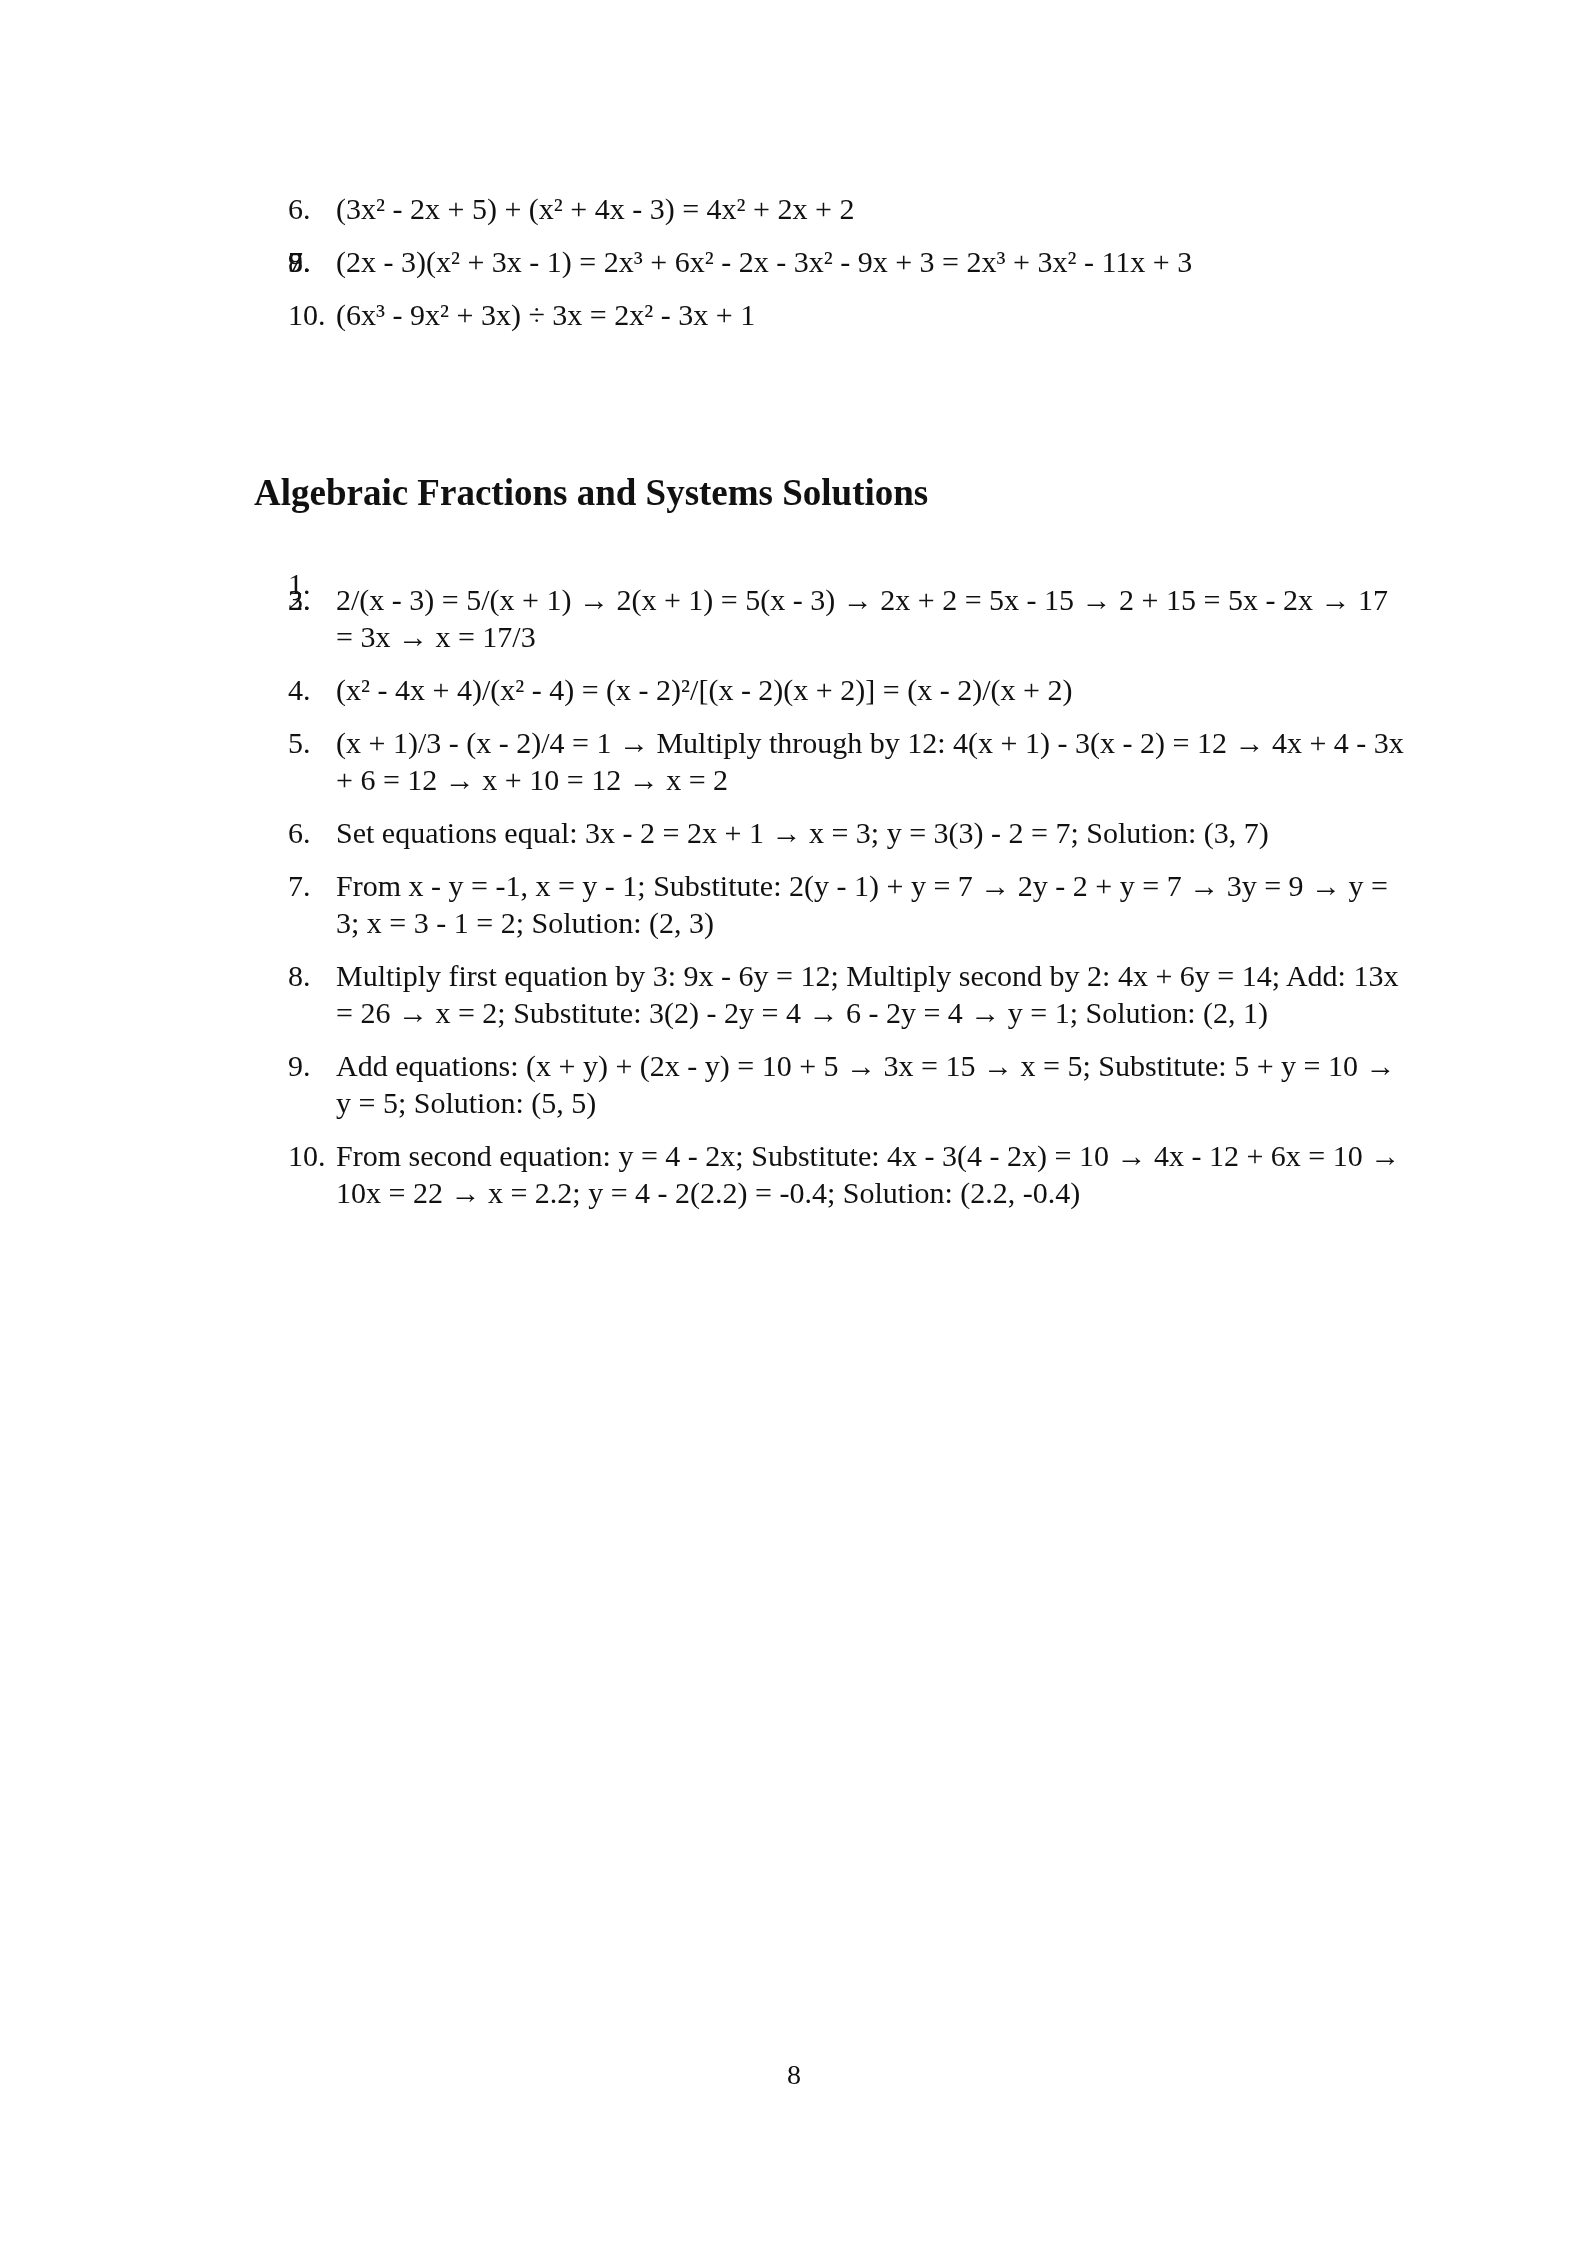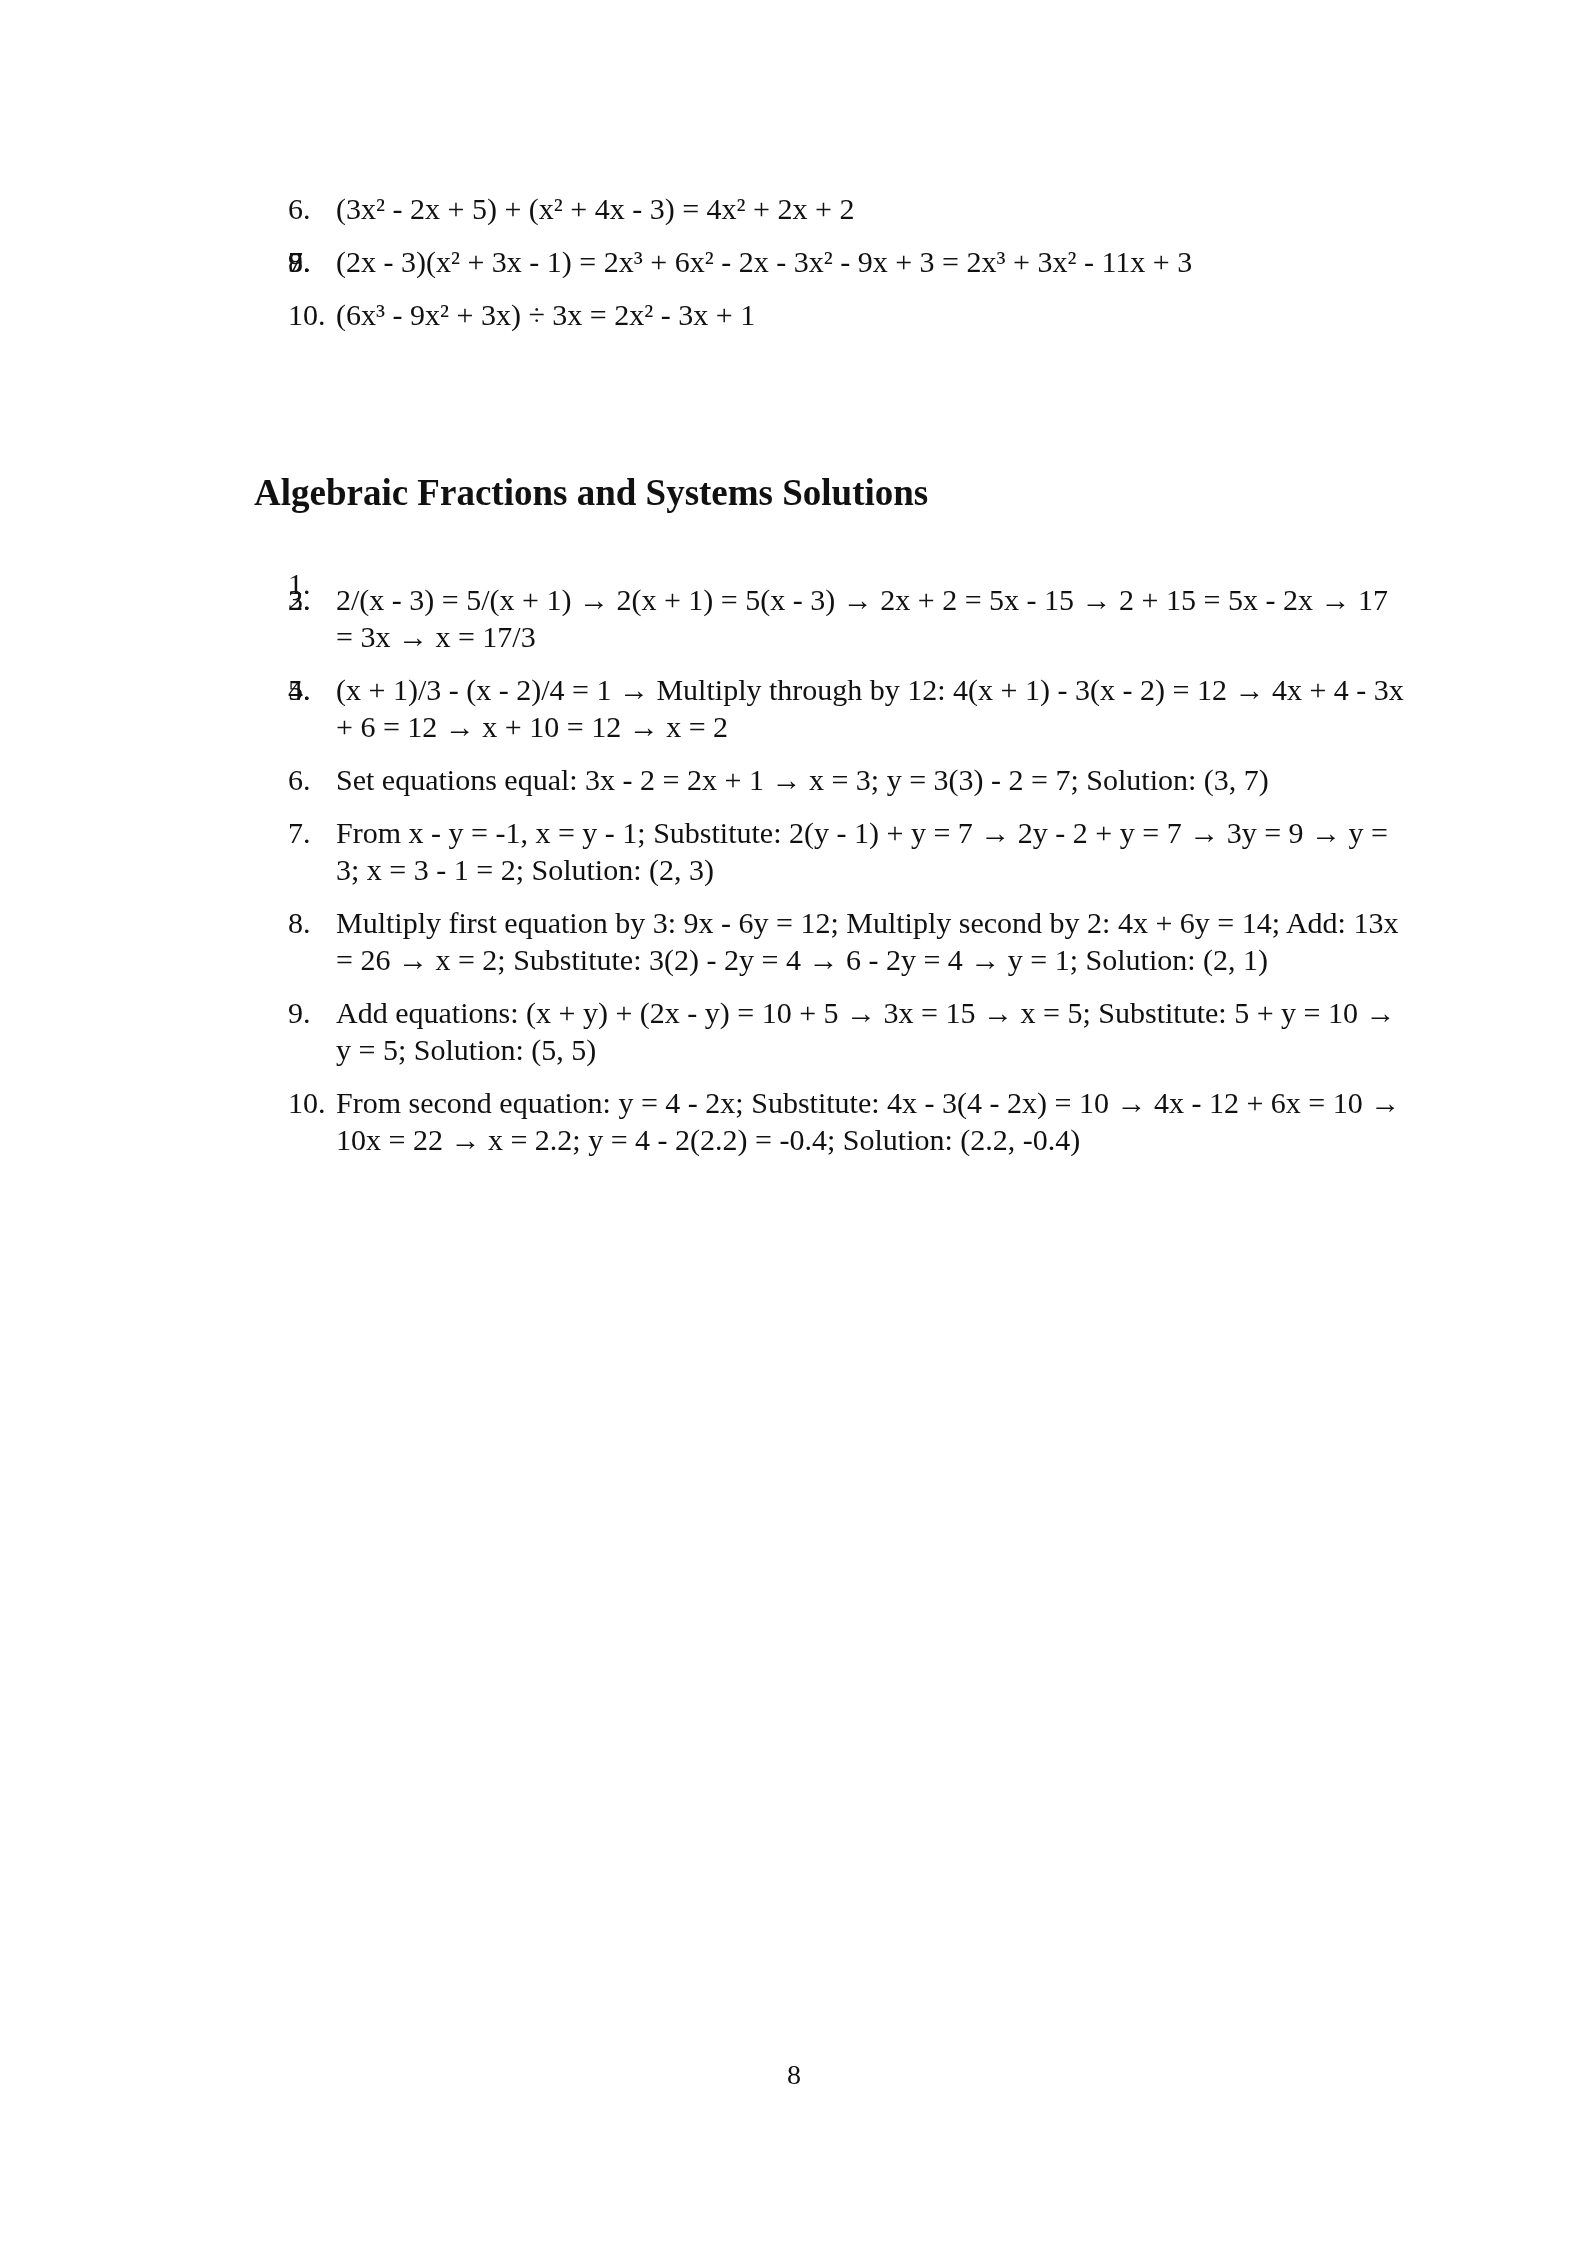--- a/index.html
+++ b/index.html
@@ -46,21 +46,21 @@
     <li><span class="num">9.</span><span>(2x - 3)(x² + 3x - 1) = 2x³ + 6x² - 2x - 3x² - 9x + 3 = 2x³ + 3x² - 11x + 3</span></li>
     <li><span class="num">10.</span><span>(6x³ - 9x² + 3x) ÷ 3x = 2x² - 3x + 1</span></li>
   </ol>
 
   <h2 class="heading">Algebraic Fractions and Systems Solutions</h2>
 
   <ol class="list list2">
     <li><span class="num">1.</span></li>
     <li><span class="num">2.</span></li>
     <li><span class="num">3.</span><span>2/(x - 3) = 5/(x + 1) → 2(x + 1) = 5(x - 3) → 2x + 2 = 5x - 15 → 2 + 15 = 5x - 2x → 17 = 3x → x = 17/3</span></li>
-    <li><span class="num">4.</span></li>
+    <li><span class="num">4.</span><span>(x² - 4x + 4)/(x² - 4) = (x - 2)²/[(x - 2)(x + 2)] = (x - 2)/(x + 2)</span></li>
     <li><span class="num">5.</span><span>(x + 1)/3 - (x - 2)/4 = 1 → Multiply through by 12: 4(x + 1) - 3(x - 2) = 12 → 4x + 4 - 3x + 6 = 12 → x + 10 = 12 → x = 2</span></li>
     <li><span class="num">6.</span><span>Set equations equal: 3x - 2 = 2x + 1 → x = 3; y = 3(3) - 2 = 7; Solution: (3, 7)</span></li>
     <li><span class="num">7.</span><span>From x - y = -1, x = y - 1; Substitute: 2(y - 1) + y = 7 → 2y - 2 + y = 7 → 3y = 9 → y = 3; x = 3 - 1 = 2; Solution: (2, 3)</span></li>
     <li><span class="num">8.</span><span>Multiply first equation by 3: 9x - 6y = 12; Multiply second by 2: 4x + 6y = 14; Add: 13x = 26 → x = 2; Substitute: 3(2) - 2y = 4 → 6 - 2y = 4 → y = 1; Solution: (2, 1)</span></li>
     <li><span class="num">9.</span><span>Add equations: (x + y) + (2x - y) = 10 + 5 → 3x = 15 → x = 5; Substitute: 5 + y = 10 → y = 5; Solution: (5, 5)</span></li>
     <li><span class="num">10.</span><span>From second equation: y = 4 - 2x; Substitute: 4x - 3(4 - 2x) = 10 → 4x - 12 + 6x = 10 → 10x = 22 → x = 2.2; y = 4 - 2(2.2) = -0.4; Solution: (2.2, -0.4)</span></li>
   </ol>
 
   <div class="page-number">8</div>
 </div>

